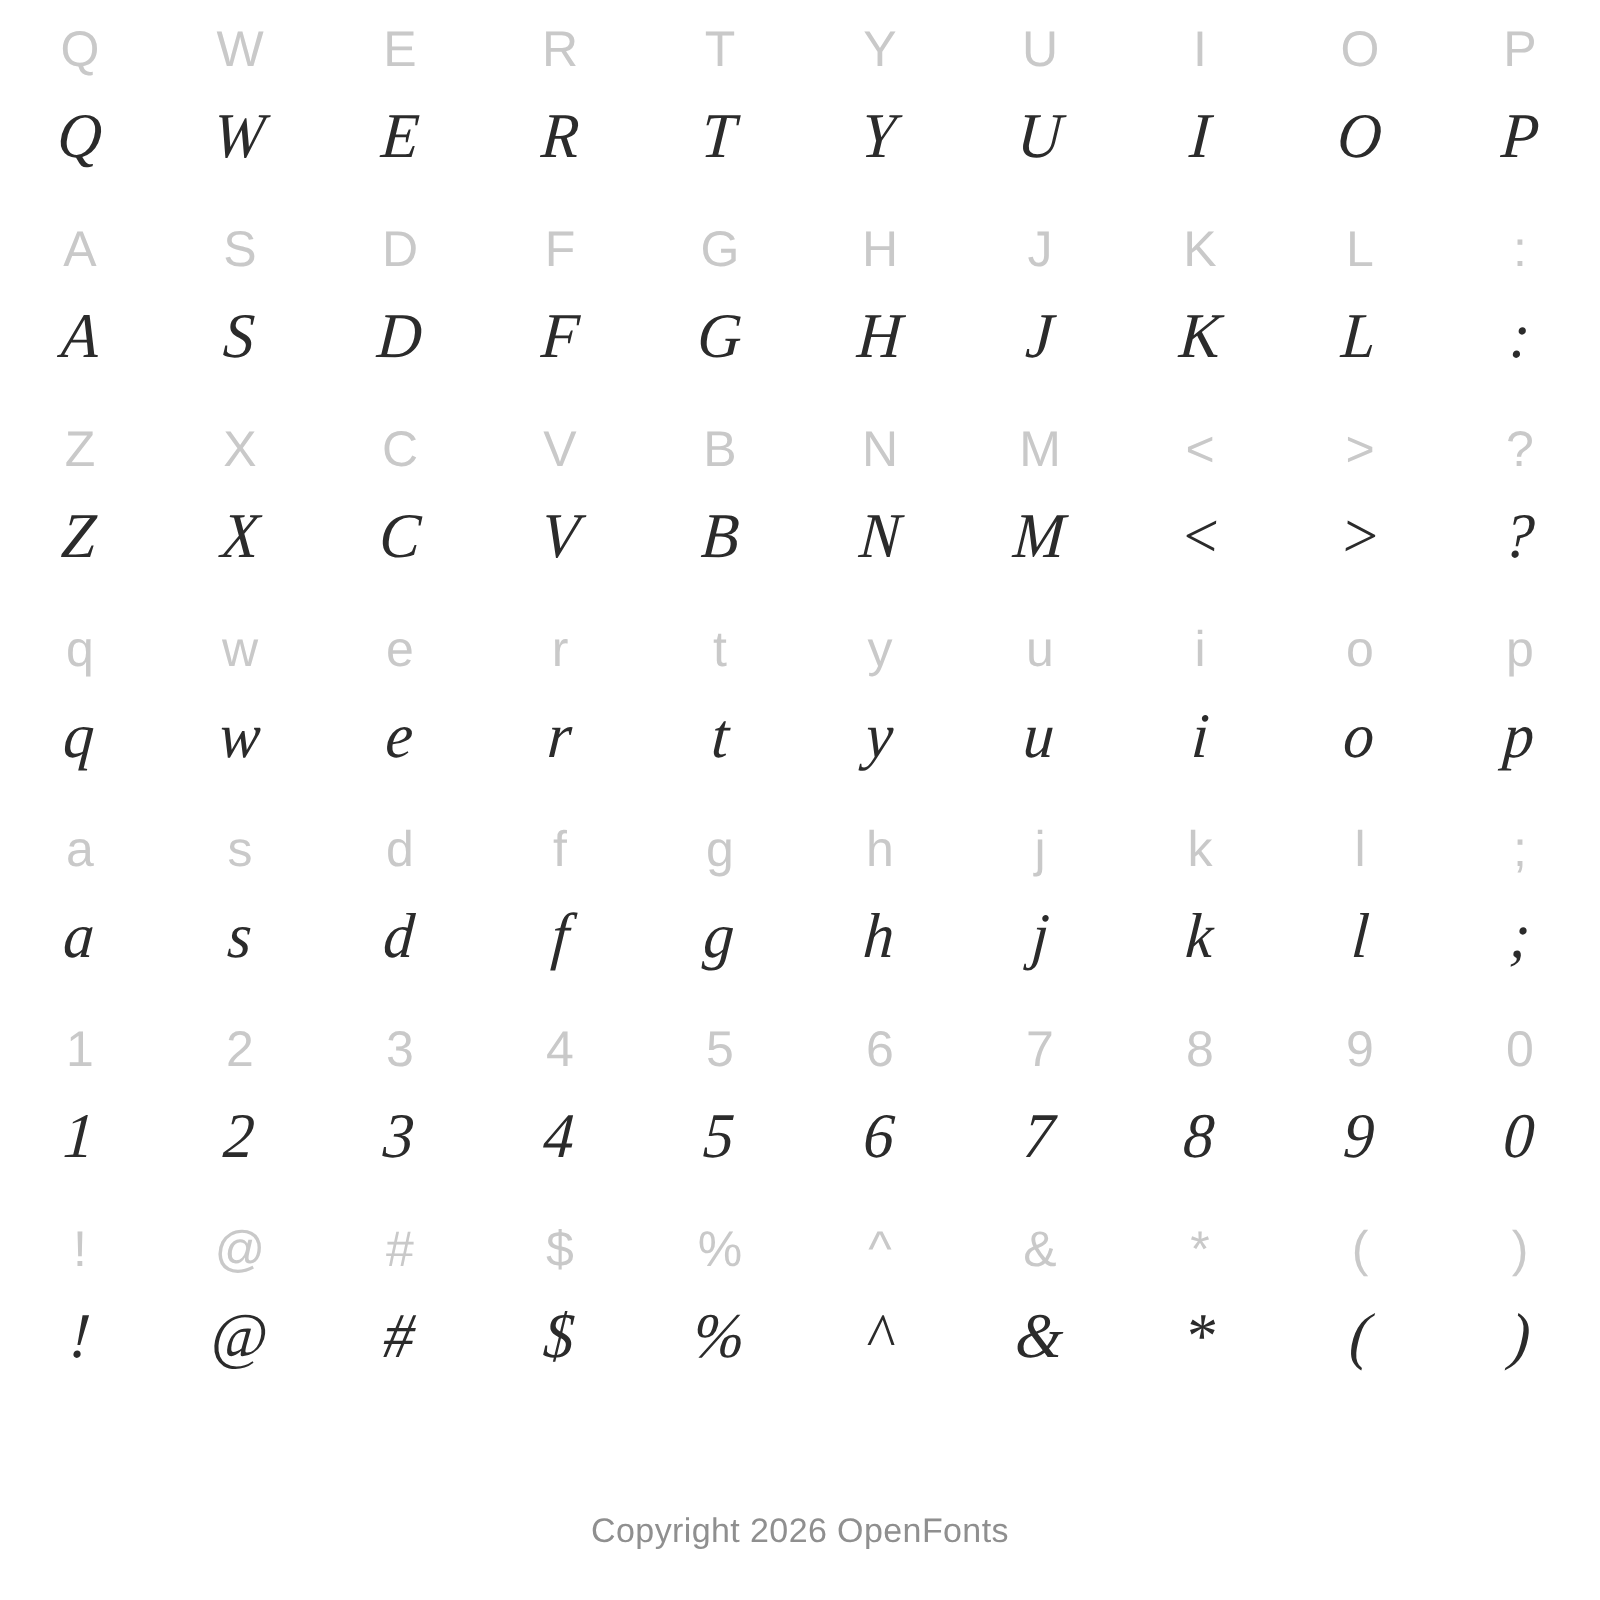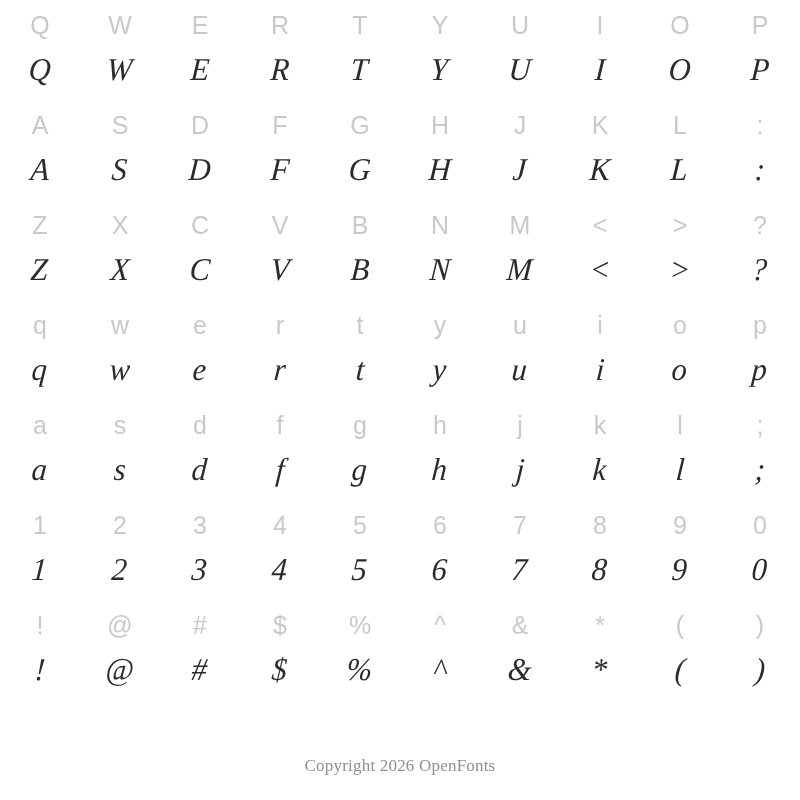--- a/index.html
+++ b/index.html
@@ -66,21 +66,21 @@
     display: inline-block;
     transform: skewX(-4deg) scale(1.02, 1.06);
     letter-spacing: 0.5px;
   }
   #copyright {
     position: absolute;
     left: 0;
     right: 0;
     bottom: 24px;
     text-align: center;
-    font-family: Liberation Serif, serif;
+    font-family: Liberation Sans, sans-serif;
     font-size: 17px;
     color: #8f8f8f;
     letter-spacing: 0.2px;
   }
   
   .cell .key { margin-top: 6px; }
   .cell .glyph { margin-top: 2px; }
 </style>
 </head>
 <body>

